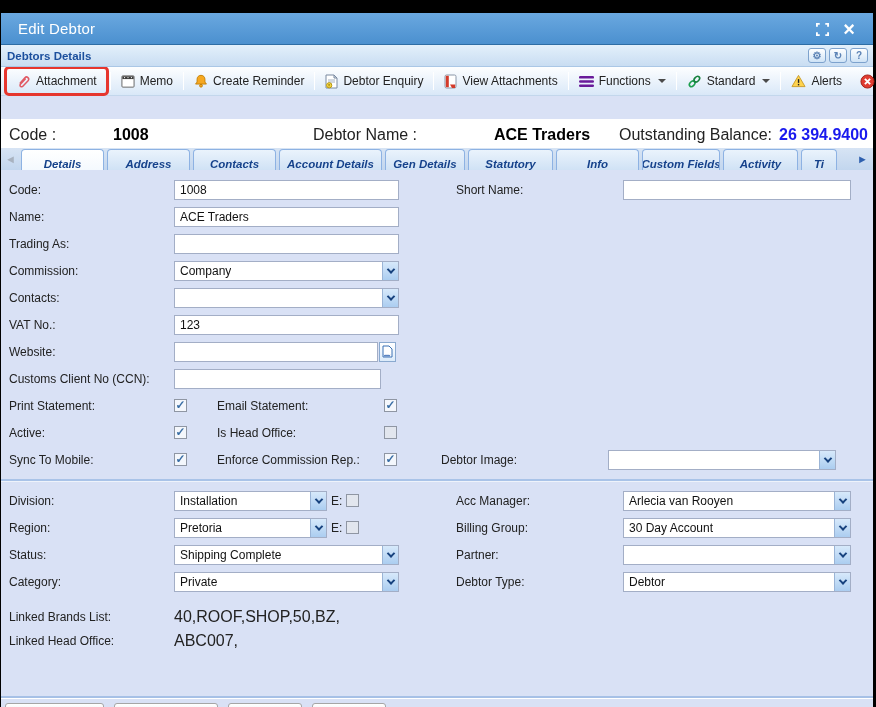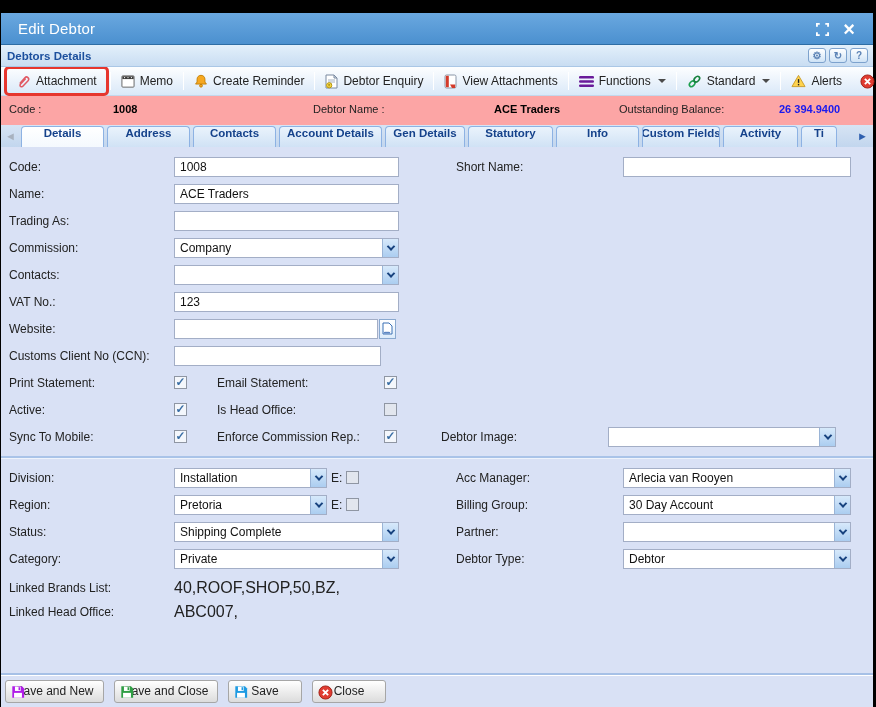--- a/index.html
+++ b/index.html
@@ -31,32 +31,32 @@
   .tb-item { display:flex; align-items:center; gap:5px; padding:0 9px; height:24px; white-space:nowrap; }
   .tb-item svg { flex:0 0 auto; }
   .sep { width:1px; height:18px; background:#b9cede; border-right:1px solid #fff; margin:0 1px; }
   .tb-highlight { border:3px solid #e6362e; border-radius:5px; display:flex; align-items:center;
                   height:30px; margin-left:1px; }
   .caret { width:0; height:0; border-left:4px solid transparent; border-right:4px solid transparent;
            border-top:4px solid #4a4a4a; margin-left:2px; }
   .tb-close { margin-left:auto; margin-right:6px; }
 
   
-  .info-row { height:29px; background:#fca5a5; position:relative; font-size:11px; color:#222; }
+  .info-row { height:29px; background:#ffffff; position:relative; font-size:16px; color:#222;margin-top:23px; }
   .info-row span { position:absolute; top:7px; white-space:nowrap; }
   .iv-bold { font-weight:bold; color:#000; }
   .balance { font-weight:bold; color:#1a1aee; }
 
   
   .tabstrip { height:22px; background:linear-gradient(#d7e4f4,#c2d6ee); display:flex; align-items:flex-end;
               padding-left:20px; position:relative; overflow:hidden; }
   .tab { height:21px; border:1px solid #8db2e3; border-bottom:none; border-radius:4px 4px 0 0;
          background:linear-gradient(#eaf3fc,#d0e2f5); color:#15428b; font-weight:bold; font-size:11.5px;
-         display:flex; align-items:flex-start; justify-content:center; margin-right:3px; white-space:nowrap;
-         overflow:hidden; }
+         display:flex; align-items:flex-end; justify-content:center; margin-right:3px; white-space:nowrap;
+         overflow:hidden;font-style:italic; }
   .tab.active { background:linear-gradient(#ffffff,#f4f9fe); }
   .w83{width:83px}.w103{width:103px}.w80{width:80px}.w85{width:85px}.w95{width:78px}.w75{width:75px}.w36{width:36px}
   .tscroll { position:absolute; top:3px; font-size:11px; line-height:16px; }
   .tscroll.left { left:4px; color:#a8b2bf; }
   .tscroll.right { right:5px; color:#2d5fae; }
 
   
   .form { height:528px; background:#d9e1f5; border-bottom:2px solid #a6c0e6; padding:6px 0 0 8px; }
   .frow { display:flex; align-items:center; height:27px; font-size:12px; color:#222; }
   .lbl { white-space:nowrap; }
@@ -440,21 +440,21 @@
       </div>
       <div class="lbl c2">Debtor Type:</div>
       <div class="select c2f">
         <span class="ival">Debtor</span>
         <span class="ddbtn">
               <span class="chev"></span>
             </span>
       </div>
     </div>
 
-    <div class="frow short" style="margin-top:4px">
+    <div class="frow short" style="margin-top:10px">
       <div class="lbl c1">Linked Brands List:</div>
       <div class="static">40,ROOF,SHOP,50,BZ,</div>
     </div>
 
     <div class="frow short">
       <div class="lbl c1">Linked Head Office:</div>
       <div class="static">ABC007,</div>
     </div>
 
   </div>

